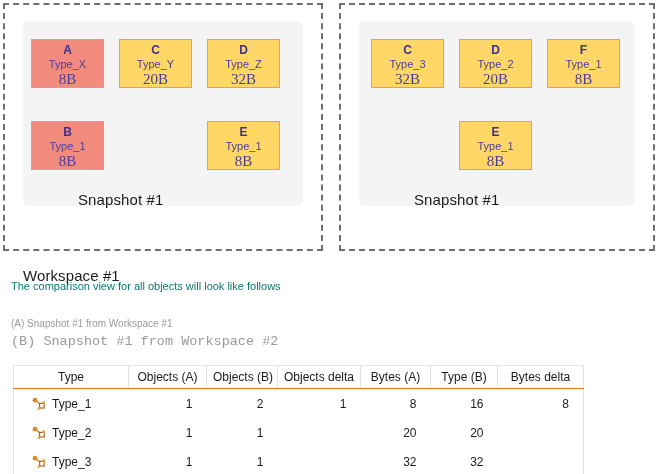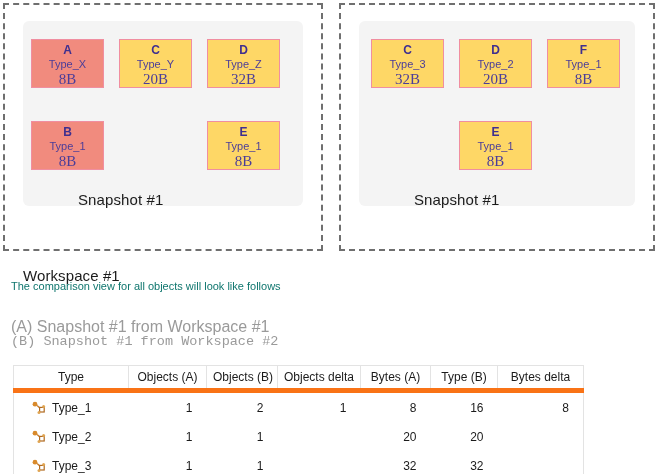--- a/index.html
+++ b/index.html
@@ -97,21 +97,21 @@
     position: absolute;
     left: 11px;
     top: 280px;
     font-size: 11px;
     color: #0f766e;
   }
   #legend-a {
     position: absolute;
     left: 11px;
     top: 318px;
-    font-size: 16px;
+    font-size: 10px;
     color: #9a9a9a;
   }
   #legend-b {
     position: absolute;
     left: 11px;
     top: 334px;
     font-size: 13.5px;
     color: #9a9a9a;
     font-family: Liberation Mono, monospace;
   }
@@ -126,21 +126,21 @@
     font-size: 12px;
     background: #ffffff;
     border: 1px solid #e3e3e3;
     table-layout: fixed;
   }
   #delta-table th {
     font-weight: normal;
     color: #1b1b1b;
     padding: 4px 6px;
     border-right: 1px solid #e3e3e3;
-    border-bottom: 5px solid #f97316;
+    border-bottom: 1px solid #f97316;
     text-align: center;
     background: #ffffff;
     white-space: nowrap;
   }
   #delta-table th:last-child { border-right: none; text-align: center; }
   #delta-table td {
     padding: 4px 6px;
     border: none;
     color: #1b1b1b;
     height: 21px;

